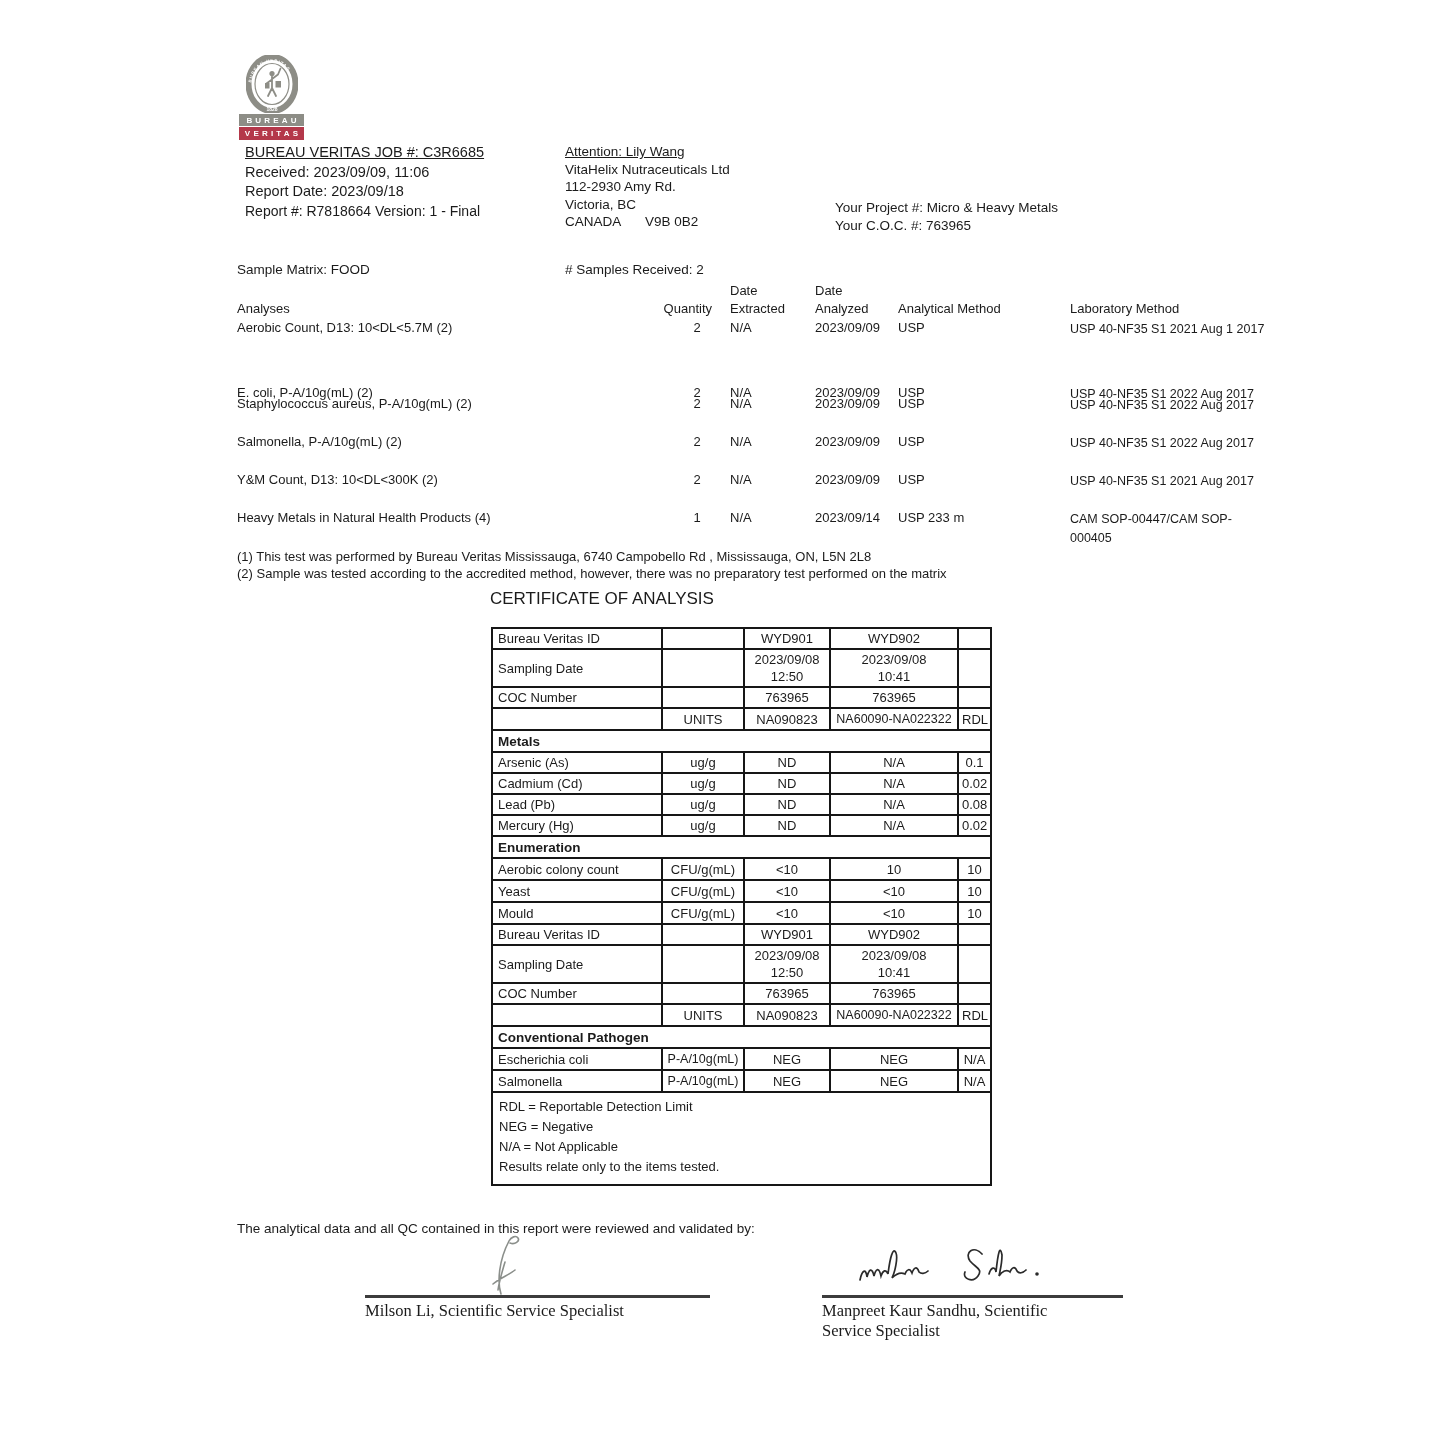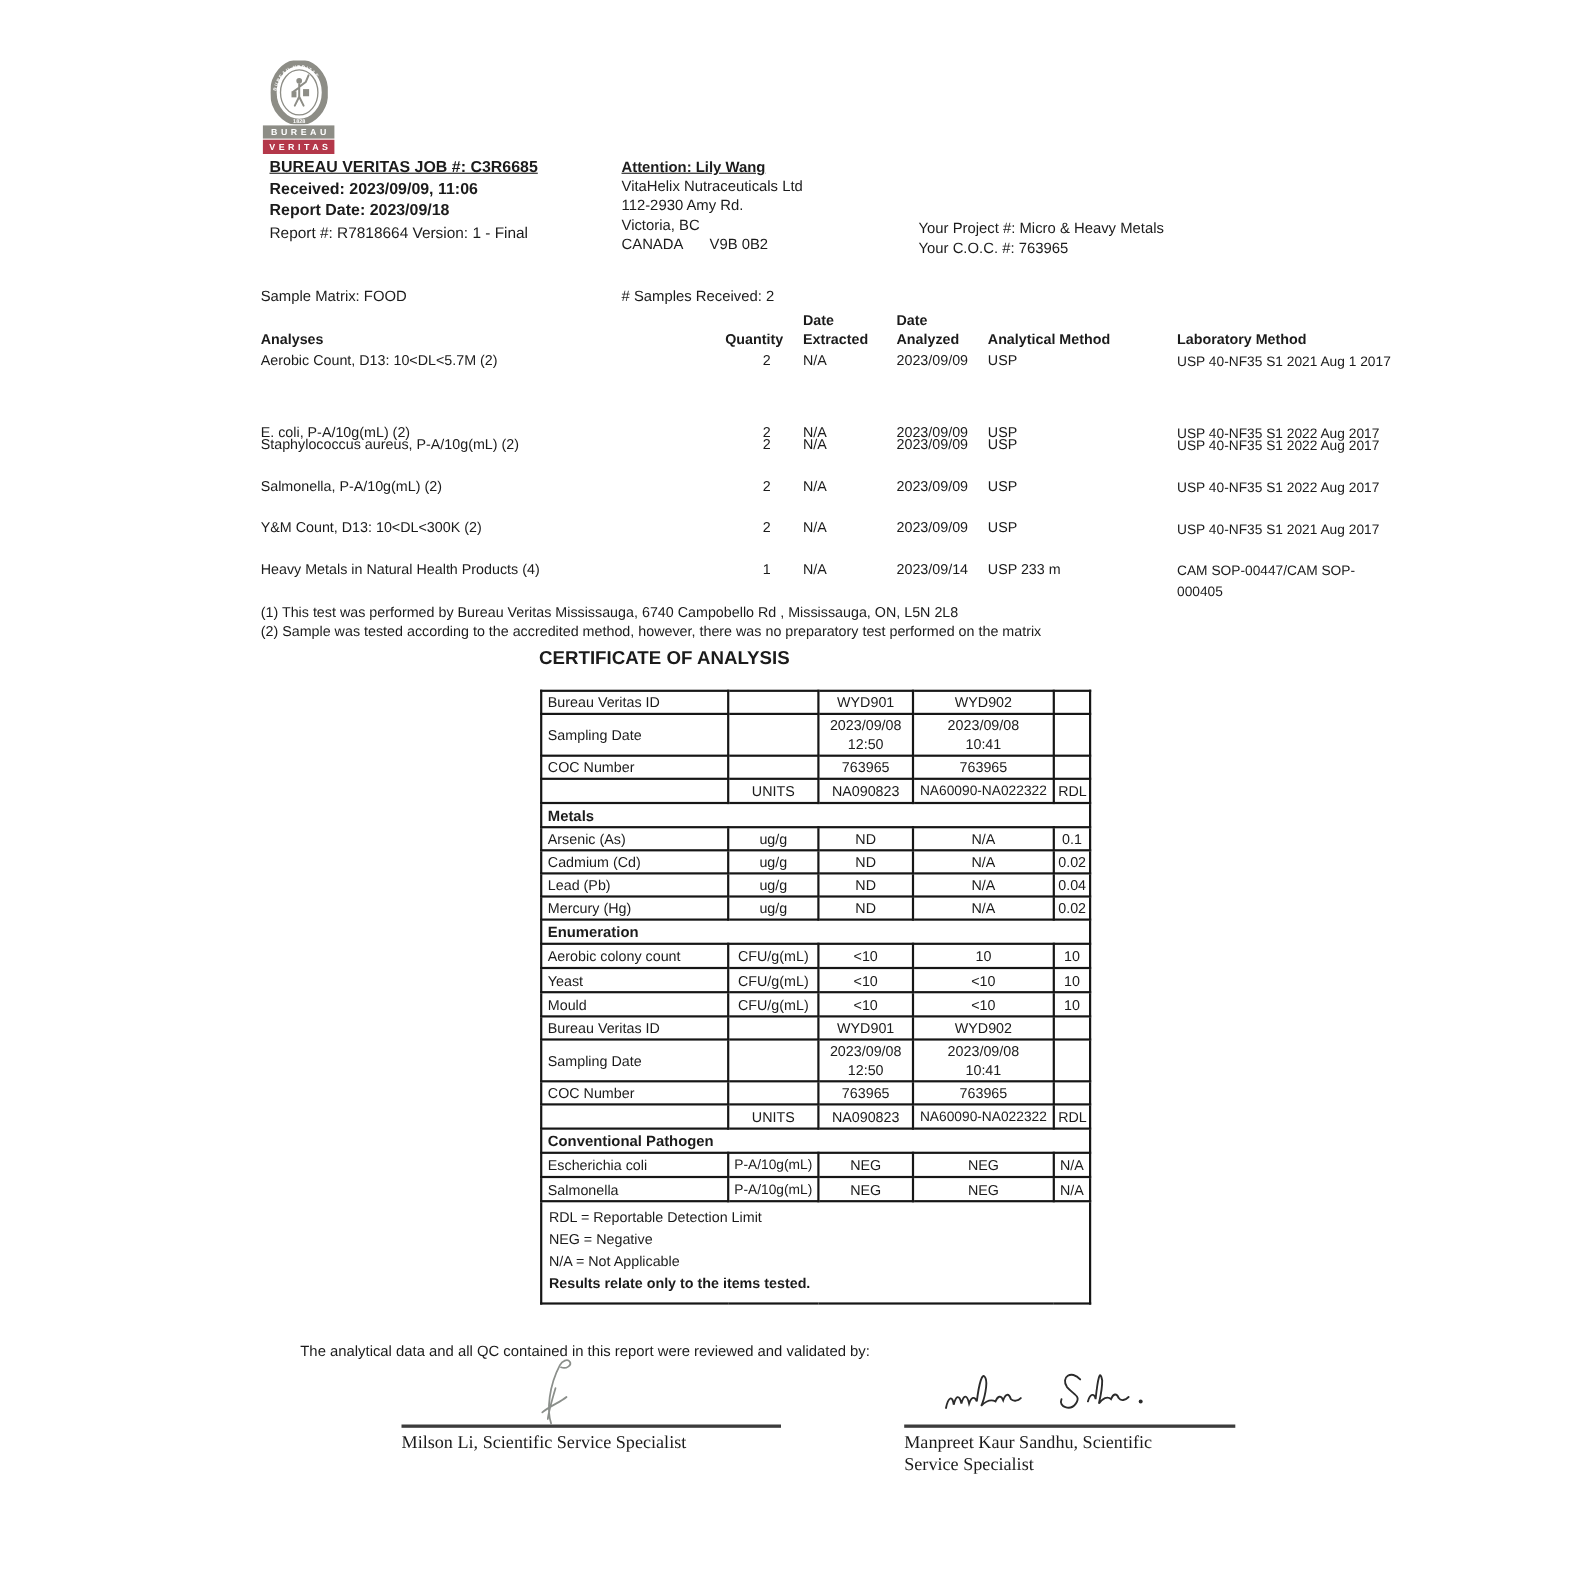--- a/index.html
+++ b/index.html
@@ -2,21 +2,21 @@
 <html><head>
 <meta charset="utf-8">
 <style>
   * { margin:0; padding:0; box-sizing:border-box; }
   html,body { background:#ffffff; }
   .page {
     position:relative; width:1445px; height:1445px; background:#fff;
     font-family:"Liberation Sans", sans-serif; color:#1b1b1b; overflow:hidden;
   }
   .abs { position:absolute; }
-  .b { font-weight:bold; }
+  .b { font-weight:normal; }
   .u { text-decoration:underline; }
   .fs13 { font-size:13px; }
   .fs135 { font-size:13.5px; }
 
   
   .logo-bar { width:65px; height:12px; margin-top:1px; display:flex; align-items:center;
               justify-content:center; color:#fff; font-size:8px; font-weight:bold;
               letter-spacing:3.2px; text-indent:3.2px; }
 
   
@@ -232,21 +232,21 @@
         <td>ug/g</td>
         <td>ND</td>
         <td>N/A</td>
         <td>0.02</td>
       </tr>
       <tr class="h21">
         <td class="lbl">Lead (Pb)</td>
         <td>ug/g</td>
         <td>ND</td>
         <td>N/A</td>
-        <td>0.04</td>
+        <td>0.08</td>
       </tr>
       <tr class="h21">
         <td class="lbl">Mercury (Hg)</td>
         <td>ug/g</td>
         <td>ND</td>
         <td>N/A</td>
         <td>0.02</td>
       </tr>
 
       <tr>
@@ -331,21 +331,21 @@
         <td class="legend-cell" colspan="5">
           <div>RDL = Reportable Detection Limit</div>
           <div>NEG = Negative</div>
           <div>N/A = Not Applicable</div>
           <div class="b">Results relate only to the items tested.</div>
         </td>
       </tr>
     </tbody>
   </table>
 
-  <div class="abs fs135" style="left:237px; top:1221px;margin-left:36px;">The analytical data and all QC contained in this report were reviewed and validated by:</div>
+  <div class="abs fs135" style="left:237px; top:1221px;">The analytical data and all QC contained in this report were reviewed and validated by:</div>
 
   <svg class="abs" style="left:455px; top:1232px;" width="100" height="66" viewBox="0 0 100 66">
     <path d="M46,62 C42,50 44,28 54,9 C56,5 61,3 63,6 C65,9 60,13 55,11 M38,52 C45,46 54,43 60,38 M50,30 C47,40 44,50 43,58" fill="none" stroke="#8b8f8b" stroke-width="1.6" stroke-linecap="round"></path>
   </svg>
   <div class="abs sigline" style="left:365px; top:1295px; width:345px;"></div>
   <div class="abs serif" style="left:365px; top:1301px;">Milson Li, Scientific Service Specialist</div>
 
   <svg class="abs" style="left:852px; top:1240px;" width="225" height="56" viewBox="0 0 225 56">
     <path d="M8,40 C10,30 14,28 15,37 C17,29 20,27 22,36 C24,28 27,27 29,36 C31,30 34,29 36,34 C38,18 41,6 44,13 C46,18 43,32 40,38 C44,34 49,32 53,34 C55,29 58,28 60,33 C62,27 65,26 67,32 C69,34 73,34 76,31" fill="none" stroke="#2b2b2b" stroke-width="1.7" stroke-linecap="round"></path>
     <path d="M130,14 C122,5 112,12 118,21 C124,28 131,29 126,36 C121,43 110,39 113,32 M137,34 C139,27 143,26 144,32 C146,13 148,4 150,15 C150,24 148,31 147,36 C150,31 155,29 158,32 C160,27 163,26 165,31 C167,34 171,33 174,30" fill="none" stroke="#2b2b2b" stroke-width="1.7" stroke-linecap="round"></path>

